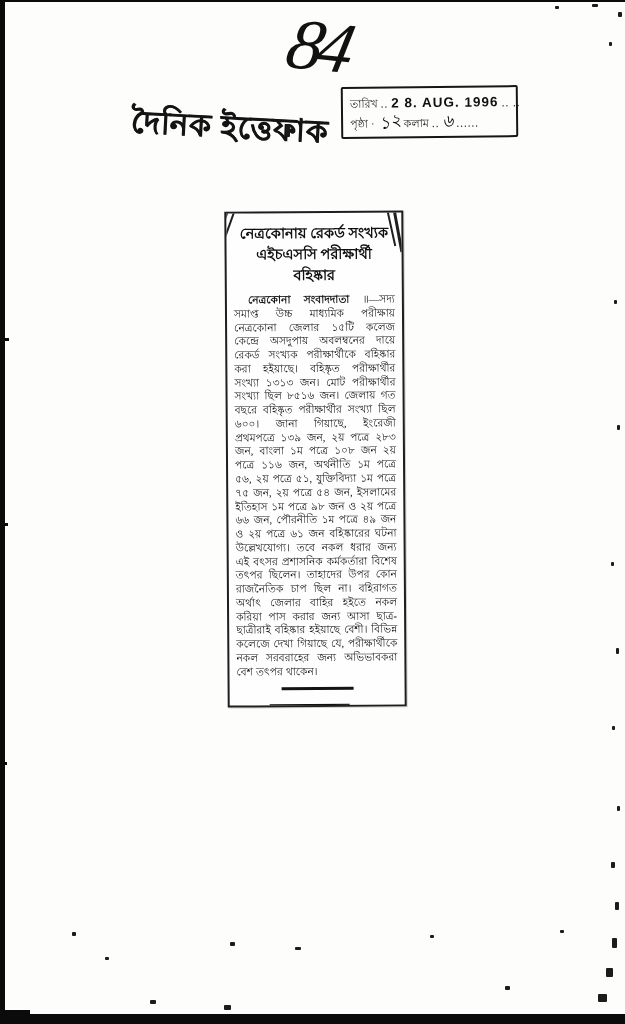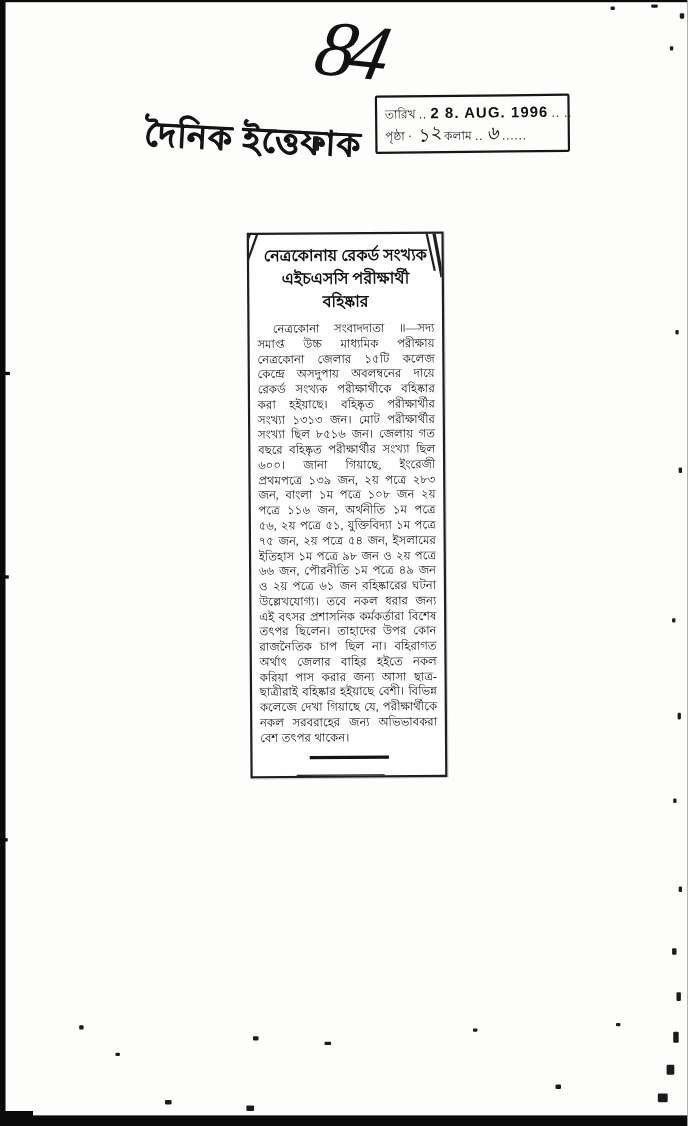--- a/index.html
+++ b/index.html
@@ -75,21 +75,21 @@
   .cut-tr-2 { right: 9px;  top: -2px; width: 2px; height: 36px; transform: rotate(-12deg); }
   .headline {
     font-size: 14.5px; font-weight: 700; text-align: center;
     line-height: 1.45; color: #101010; margin-bottom: 7px;
   }
   .headline div { white-space: nowrap; }
   .clip-body {
     font-size: 10.6px; line-height: 1.3; text-align: justify;
     text-indent: 14px; color: #151515; word-spacing: 0.5px;
   }
-  .clip-body .dateline { font-weight: 400; }
+  .clip-body .dateline { font-weight: 700; }
   .end-rule { width: 72px; height: 3px; background: #141414; margin: 9px auto 0; }
   .clip-bottom-heavy {
     position: absolute; bottom: -3px; left: 40px; width: 80px; height: 4px; background: #101010;
   }
 </style>
 </head>
 <body>
 
 <div class="page">
 

